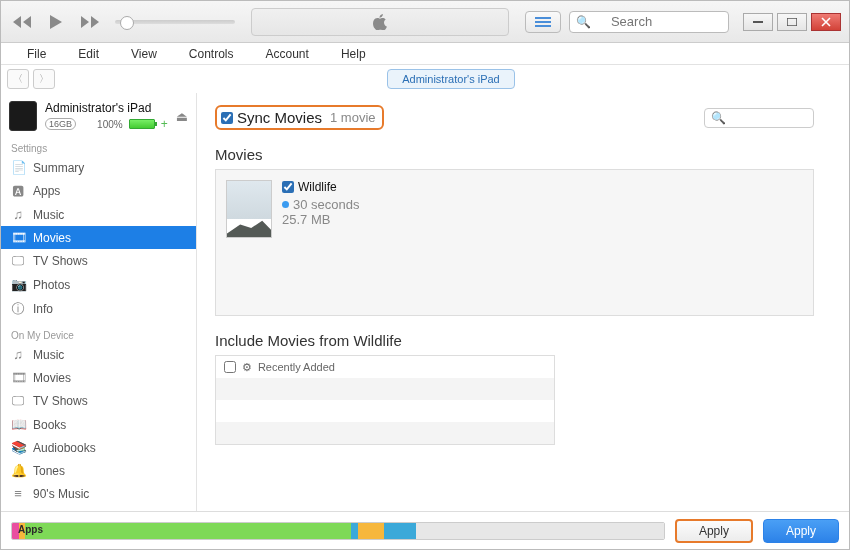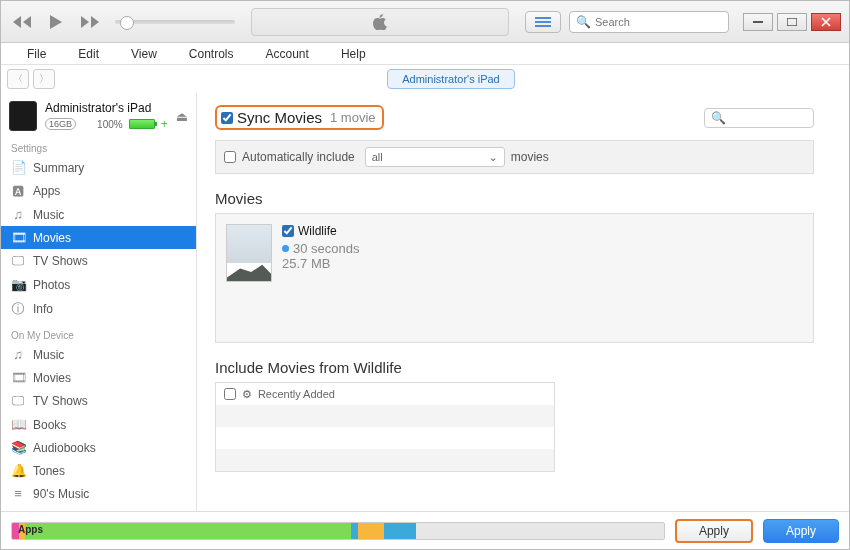--- a/index.html
+++ b/index.html
@@ -6,21 +6,21 @@
 body { width: 850px; height: 550px; background: #fff; overflow: hidden; font-size: 12px; color: #333; border: 1px solid #bbb; }
 
 
 .titlebar { height: 42px; background: linear-gradient(#f6f6f6,#e8e8e8); border-bottom: 1px solid #ccc; display: flex; align-items: center; padding: 0 8px; gap: 8px; }
 .tb-btn { width: 26px; height: 22px; display:flex; align-items:center; justify-content:center; color:#7a7a7a; }
 .vol-slider { width: 120px; height: 4px; background: linear-gradient(#ccc,#ddd); border-radius: 2px; position: relative; margin-left:4px; }
 .vol-slider::after { content:""; position:absolute; left:5px; top:-4px; width:12px; height:12px; background:#fff; border:1px solid #aaa; border-radius:50%; }
 .displaybar { flex:1; height:28px; background: linear-gradient(#f0f0f0,#e6e6e6); border:1px solid #ccc; border-radius:4px; margin: 0 8px; display:flex; justify-content:center; align-items:center; color:#888; }
 .vm-btn { width:36px; height:22px; background:linear-gradient(#fafafa,#e9e9e9); border:1px solid #bbb; border-radius:4px; display:flex; align-items:center; justify-content:center; }
 .searchbox { width:160px; height:22px; background:#fff; border:1px solid #bbb; border-radius:4px; display:flex; align-items:center; padding:0 6px; gap:4px; color:#888; }
-.searchbox input { border:0; outline:0; width:100%; font-size:11px; }
+.searchbox input { border:0; outline:0; width:100%; font-size:13px;margin-left:16px; }
 .winbtns { display:flex; gap:4px; margin-left:6px; }
 .winbtn { width:30px; height:18px; display:flex; align-items:center; justify-content:center; }
 
 
 .menubar { height:22px; display:flex; align-items:center; gap:14px; padding:0 8px; border-bottom:1px solid #e2e2e2; color:#333; font-size:12px; }
 .menubar span { cursor:default;margin-left:18px; }
 
 
 .navrow { height:28px; display:flex; align-items:center; padding:0 6px; gap:4px; }
 .navbtn { width:22px; height:20px; border:1px solid #ccc; border-radius:3px; background:#fafafa; display:flex; align-items:center; justify-content:center; font-size:10px; color:#888; }
@@ -46,21 +46,21 @@
 .sb-item.sel .ic { color:#fff; }
 
 .main { flex:1; position:relative; overflow-y:auto; padding: 12px 35px 8px 18px; }
 .syncbox { border:2px solid #e77a2b; border-radius:6px; padding:2px 6px 2px 4px; display:inline-flex; align-items:center; gap:4px; }
 .synccount { color:#888; font-size:13px; margin-left:4px; }
 .smallsearch { float:right; width:110px; height:20px; border:1px solid #ccc; border-radius:4px; display:flex; align-items:center; padding:0 6px; color:#aaa; }
 .autorow { margin-top:10px; background:#f2f2f2; border:1px solid #ddd; padding:6px 8px; display:flex; align-items:center; gap:6px; font-size:12px; color:#555; }
 .dropdown { background:#fff; border:1px solid #ccc; border-radius:3px; height:20px; width:140px; display:flex; align-items:center; justify-content:space-between; padding:0 6px; font-size:11px; color:#666; margin-left:4px; }
 
 h3.sec { font-size:15px; font-weight:400; color:#333; margin:16px 0 6px; }
-.moviesbox { border:1px solid #ddd; background:#f6f6f6; height:130px; padding:10px; display:flex; gap:10px; }
+.moviesbox { border:1px solid #ddd; background:#f6f6f6; height:147px; padding:10px; display:flex; gap:10px; }
 .moviethumb { width:46px; height:58px; background:#fff; border:1px solid #ccc; display:flex; flex-direction:column; }
 .moviethumb .sky { flex:1; background:linear-gradient(#dfe8ee,#cfd9df); }
 .moviethumb .gr { height:18px; background:#545a56; clip-path: polygon(0 80%, 30% 30%, 55% 50%, 80% 10%, 100% 60%, 100% 100%, 0 100%); }
 .movieinfo { font-size:13px; color:#888; }
 .movietitle { font-size:12px; color:#111; display:flex; align-items:center; gap:4px; }
 .dot { width:7px; height:7px; border-radius:50%; background:#3a9bf0; display:inline-block; }
 
 .plbox { border:1px solid #ddd; width:340px; }
 .plrow { height:22px; display:flex; align-items:center; gap:6px; padding:0 8px; font-size:11px; color:#666; }
 .plrow:nth-child(even){ background:#f4f4f4; }
@@ -238,29 +238,20 @@
         <input type="checkbox" checked="" style="">
         <span style="font-size:15px;color:#222">Sync Movies</span>
         <span class="synccount">1 movie</span>
       </div>
       <div style="flex:1"></div>
       <div class="smallsearch">
           <span>🔍</span>
         </div>
     </div>
 
-    <div class="autorow">
-      <input type="checkbox" style="">
-      <span>Automatically include</span>
-      <div class="dropdown">
-        <span>all</span>
-        <span>⌄</span>
-      </div>
-      <span>movies</span>
-    </div>
 
     <h3 class="sec">Movies</h3>
     <div class="moviesbox">
       <div class="moviethumb">
           <div class="sky"></div>
           <div class="gr"></div>
         </div>
       <div>
         <div class="movietitle">
           <input type="checkbox" checked="" style="">

